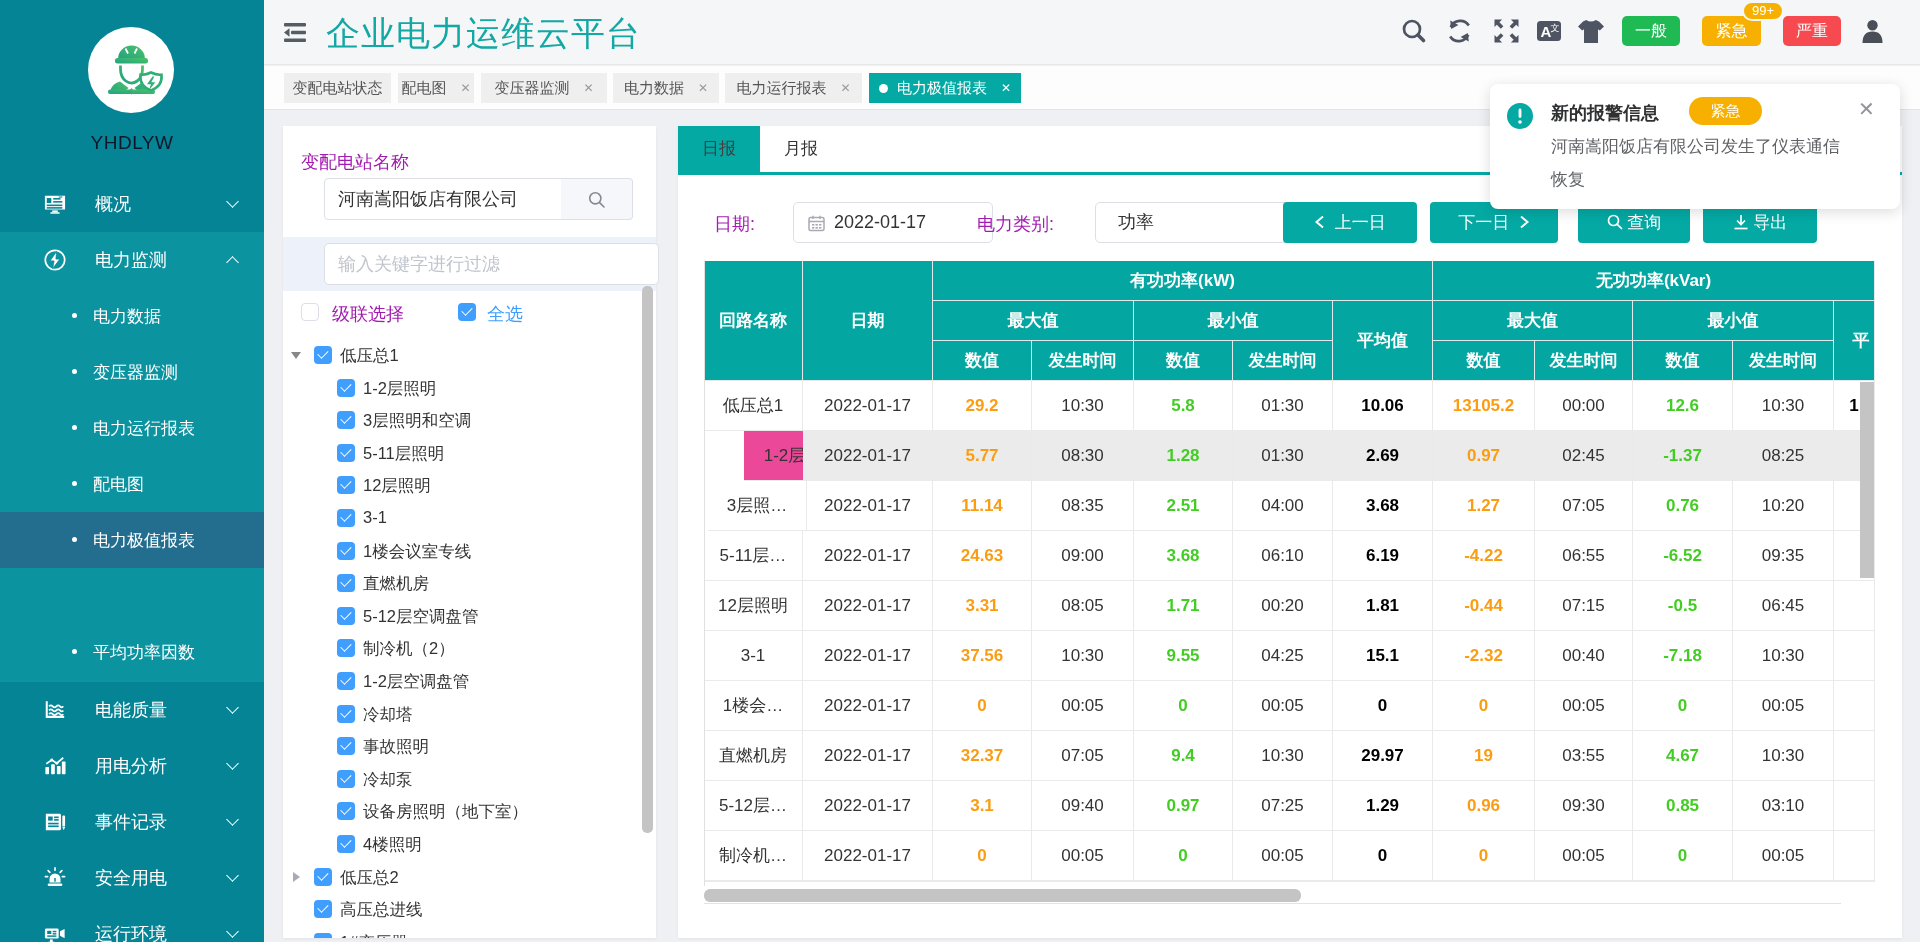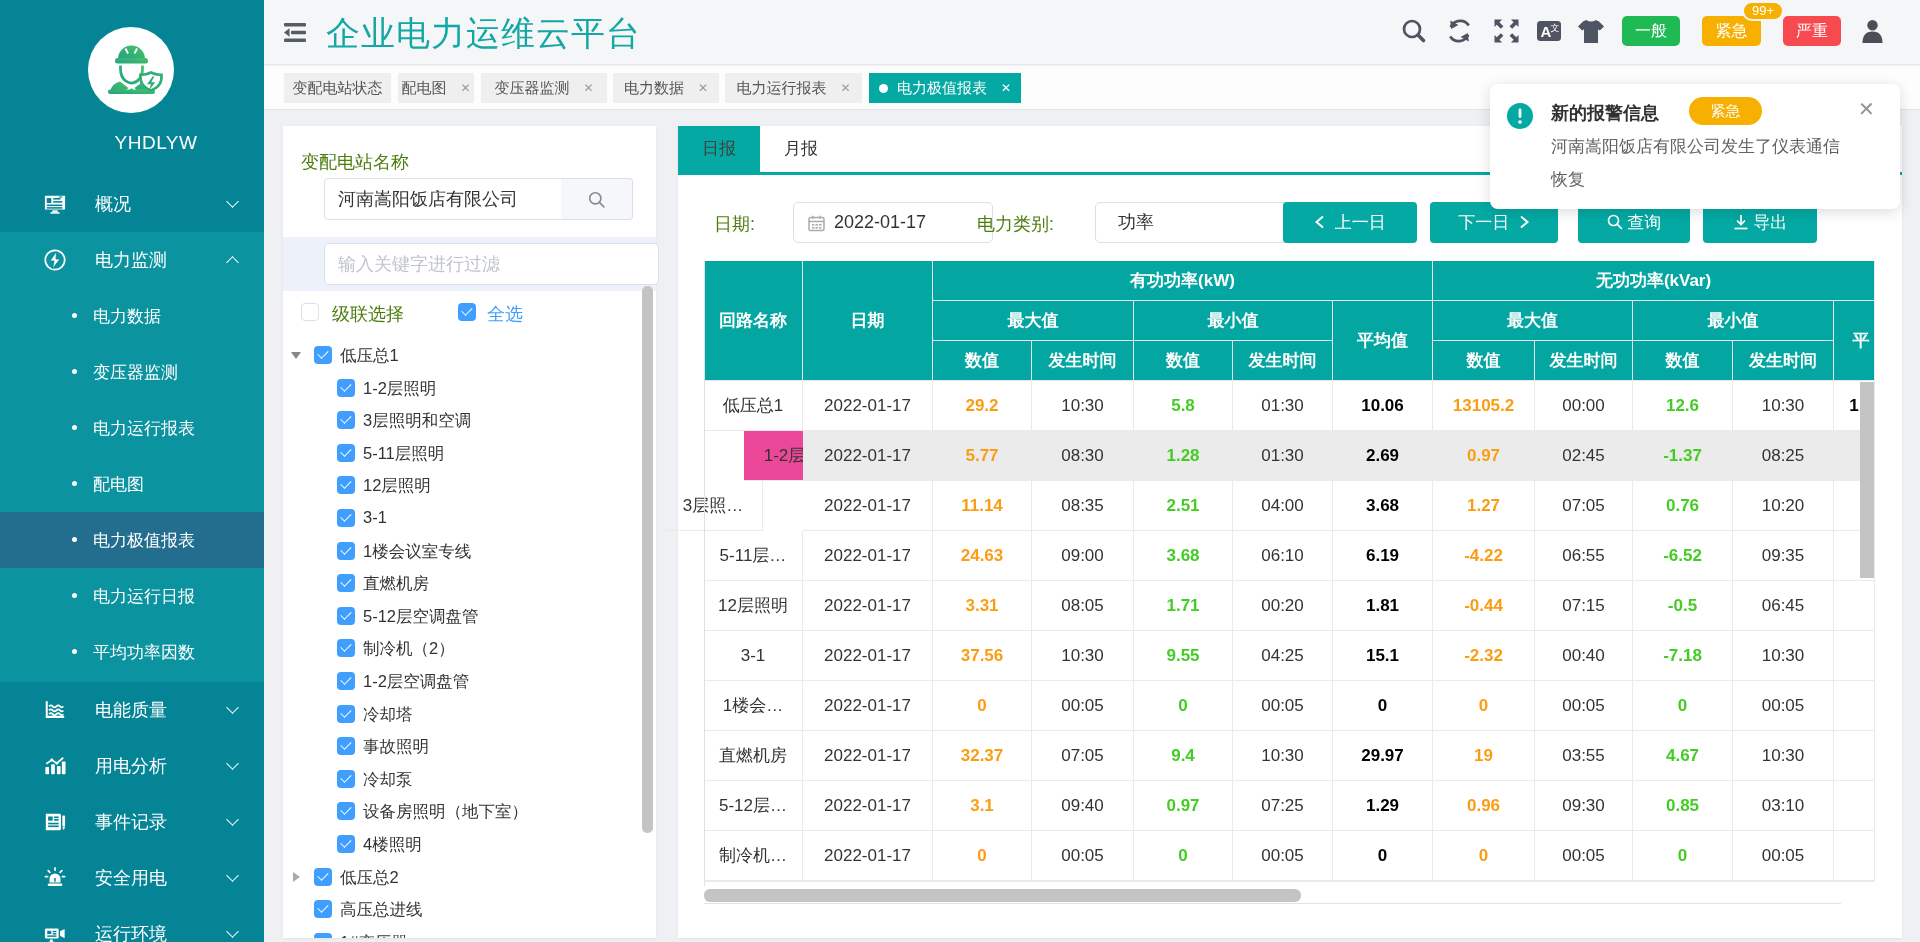--- a/index.html
+++ b/index.html
@@ -1,17 +1,17 @@
 <!DOCTYPE html>
 <html><head><meta charset="utf-8"><style>
 *{margin:0;padding:0;box-sizing:border-box;}
 html,body{width:1920px;height:942px;overflow:hidden;font-family:"Liberation Sans",sans-serif;background:#eef0f3;}
 #sidebar{position:absolute;left:0;top:0;width:264px;height:942px;background:#058495;}
 #avatar{position:absolute;left:88px;top:27px;width:86px;height:86px;border-radius:50%;background:#fff;overflow:hidden;}
-#brand{position:absolute;left:0;top:132px;width:264px;text-align:center;color:#ffffff;font-size:19px;letter-spacing:0.5px;margin-left:24px;}
+#brand{position:absolute;left:0;top:132px;width:264px;text-align:center;color:#0f172a;font-size:19px;letter-spacing:0.5px;}
 .mi{position:absolute;left:0;width:264px;height:56px;color:#fff;}
 .mi .txt{position:absolute;left:95px;top:50%;transform:translateY(-50%);font-size:18px;}
 .mi .ic{position:absolute;left:44px;top:17px;width:22px;height:22px;}
 .chev{position:absolute;right:26px;width:10px;height:10px;}
 .chev:before{content:"";position:absolute;left:0;top:0;width:8px;height:8px;border-right:1.7px solid #fff;border-bottom:1.7px solid #fff;}
 .chev.down{top:21px;}
 .chev.down:before{transform:rotate(45deg);}
 .chev.up{top:26px;}
 .chev.up:before{transform:rotate(-135deg);}
 #subblock{position:absolute;left:0;top:232px;width:264px;height:450px;background:#0b93a0;}
@@ -23,21 +23,21 @@
 #title{position:absolute;left:62px;top:11px;font-size:34px;color:#13a8a4;font-weight:500;letter-spacing:1px;}
 .hic{position:absolute;}
 #tagbar{position:absolute;left:264px;top:66px;width:1656px;height:44px;background:#fdfdfd;border-bottom:1px solid #e3e3e3;}
 .tag{position:absolute;top:7px;height:30px;background:#efefef;color:#555;font-size:15px;white-space:nowrap;display:flex;align-items:center;justify-content:center;}
 .tag .x{color:#999;margin-left:14px;font-size:12px;}
 .tag.active{background:#04a9a4;color:#fff;}
 .tag.active .x{color:#fff;}
 .tag.active:before{content:"";display:inline-block;width:9px;height:9px;border-radius:50%;background:#fff;margin-right:9px;vertical-align:1px;}
 #leftcard{position:absolute;left:283px;top:126px;width:373px;height:812px;background:#fff;box-shadow:0 1px 3px rgba(0,0,0,.06);}
 #rightcard{position:absolute;left:678px;top:126px;width:1224px;height:812px;background:#fff;box-shadow:0 1px 3px rgba(0,0,0,.06);}
-.lbl{position:absolute;font-size:18px;color:#4d7c0f;white-space:nowrap;}
+.lbl{position:absolute;font-size:18px;color:#a21caf;white-space:nowrap;}
 .inp{position:absolute;background:#fff;border:1px solid #dcdfe6;border-radius:5px;font-size:18px;color:#333;white-space:nowrap;margin-left:23px;}
 .cb{position:absolute;width:18px;height:18px;border-radius:4px;}
 .cb.on{background:#409eff;}
 .cb.on:before{content:"";position:absolute;left:5.5px;top:2.2px;width:4.5px;height:9px;border-right:1.8px solid #fff;border-bottom:1.8px solid #fff;transform:rotate(45deg);}
 .cb.off{background:#fff;border:1px solid #dcdfe6;}
 .titem{position:absolute;font-size:16.5px;color:#333;white-space:nowrap;}
 .arr{position:absolute;width:0;height:0;}
 .arr.open{border-left:5.5px solid transparent;border-right:5.5px solid transparent;border-top:7px solid #888;}
 .arr.closed{border-top:5.5px solid transparent;border-bottom:5.5px solid transparent;border-left:7px solid #a8abb2;}
 .sbar{position:absolute;background:#c4c4c4;border-radius:6px;}
@@ -196,24 +196,20 @@
       <span class="txt">电力运行报表</span>
     </div>
     <div class="smi" style="top:456px">
       <span class="dot"></span>
       <span class="txt">配电图</span>
     </div>
     <div class="smi active" style="top:512px">
       <span class="dot"></span>
       <span class="txt">电力极值报表</span>
     </div>
-    <div class="smi" style="top:568px">
-      <span class="dot"></span>
-      <span class="txt">电力运行日报</span>
-    </div>
     <div class="smi" style="top:624px">
       <span class="dot"></span>
       <span class="txt">平均功率因数</span>
     </div>
   </div>
 <div id="header">
     <svg style="position:absolute;left:20px;top:23px" viewBox="0 0 22 19" width="22" height="19">
       <g fill="#545c64">
         <rect x="0" y="0" width="22" height="3.4" rx="1"></rect>
         <rect x="7" y="7.8" width="15" height="3.4" rx="1"></rect>
@@ -409,21 +405,21 @@
     <div class="tcell max" style="left:933px;top:431px;width:99px;height:50px;line-height:50px;background:#ebebeb;">5.77</div>
     <div class="tcell" style="left:1032px;top:431px;width:102px;height:50px;line-height:50px;background:#ebebeb;">08:30</div>
     <div class="tcell min" style="left:1134px;top:431px;width:99px;height:50px;line-height:50px;background:#ebebeb;">1.28</div>
     <div class="tcell" style="left:1233px;top:431px;width:100px;height:50px;line-height:50px;background:#ebebeb;">01:30</div>
     <div class="tcell avg" style="left:1333px;top:431px;width:100px;height:50px;line-height:50px;background:#ebebeb;">2.69</div>
     <div class="tcell max" style="left:1433px;top:431px;width:102px;height:50px;line-height:50px;background:#ebebeb;">0.97</div>
     <div class="tcell" style="left:1535px;top:431px;width:98px;height:50px;line-height:50px;background:#ebebeb;">02:45</div>
     <div class="tcell min" style="left:1633px;top:431px;width:100px;height:50px;line-height:50px;background:#ebebeb;">-1.37</div>
     <div class="tcell" style="left:1733px;top:431px;width:101px;height:50px;line-height:50px;background:#ebebeb;">08:25</div>
     <div class="tcell" style="left:1834px;top:431px;width:41px;height:50px;line-height:50px;background:#ebebeb;"></div>
-    <div class="tcell" style="left:664px;top:481px;width:99px;height:50px;line-height:50px;">3层照…</div>
+    <div class="tcell" style="left:708px;top:481px;width:99px;height:50px;line-height:50px;">3层照…</div>
     <div class="tcell" style="left:803px;top:481px;width:130px;height:50px;line-height:50px;">2022-01-17</div>
     <div class="tcell max" style="left:933px;top:481px;width:99px;height:50px;line-height:50px;">11.14</div>
     <div class="tcell" style="left:1032px;top:481px;width:102px;height:50px;line-height:50px;">08:35</div>
     <div class="tcell min" style="left:1134px;top:481px;width:99px;height:50px;line-height:50px;">2.51</div>
     <div class="tcell" style="left:1233px;top:481px;width:100px;height:50px;line-height:50px;">04:00</div>
     <div class="tcell avg" style="left:1333px;top:481px;width:100px;height:50px;line-height:50px;">3.68</div>
     <div class="tcell max" style="left:1433px;top:481px;width:102px;height:50px;line-height:50px;">1.27</div>
     <div class="tcell" style="left:1535px;top:481px;width:98px;height:50px;line-height:50px;">07:05</div>
     <div class="tcell min" style="left:1633px;top:481px;width:100px;height:50px;line-height:50px;">0.76</div>
     <div class="tcell" style="left:1733px;top:481px;width:101px;height:50px;line-height:50px;">10:20</div>

